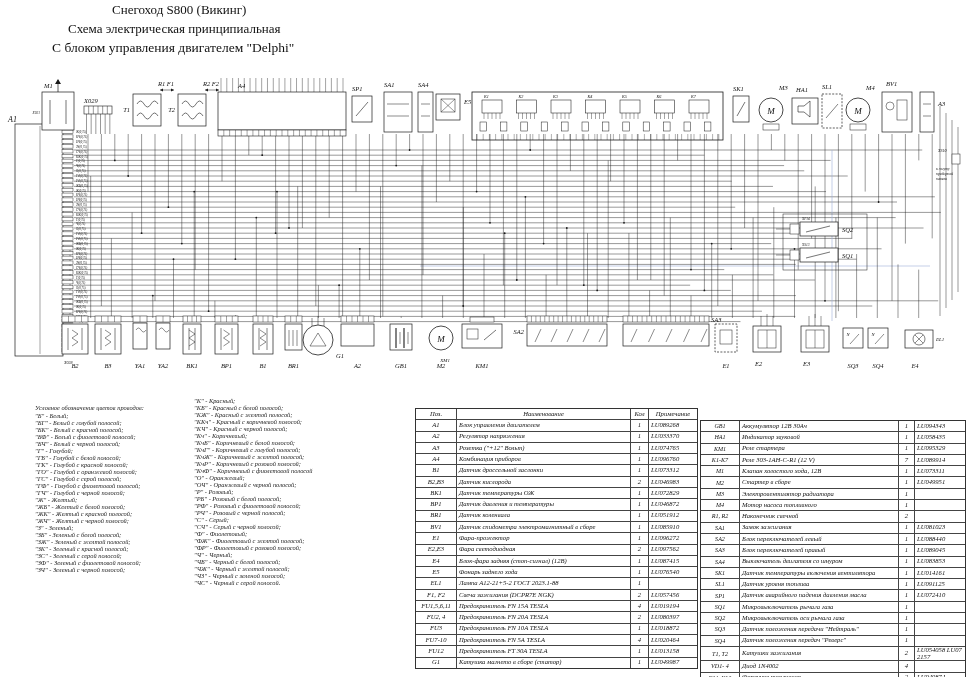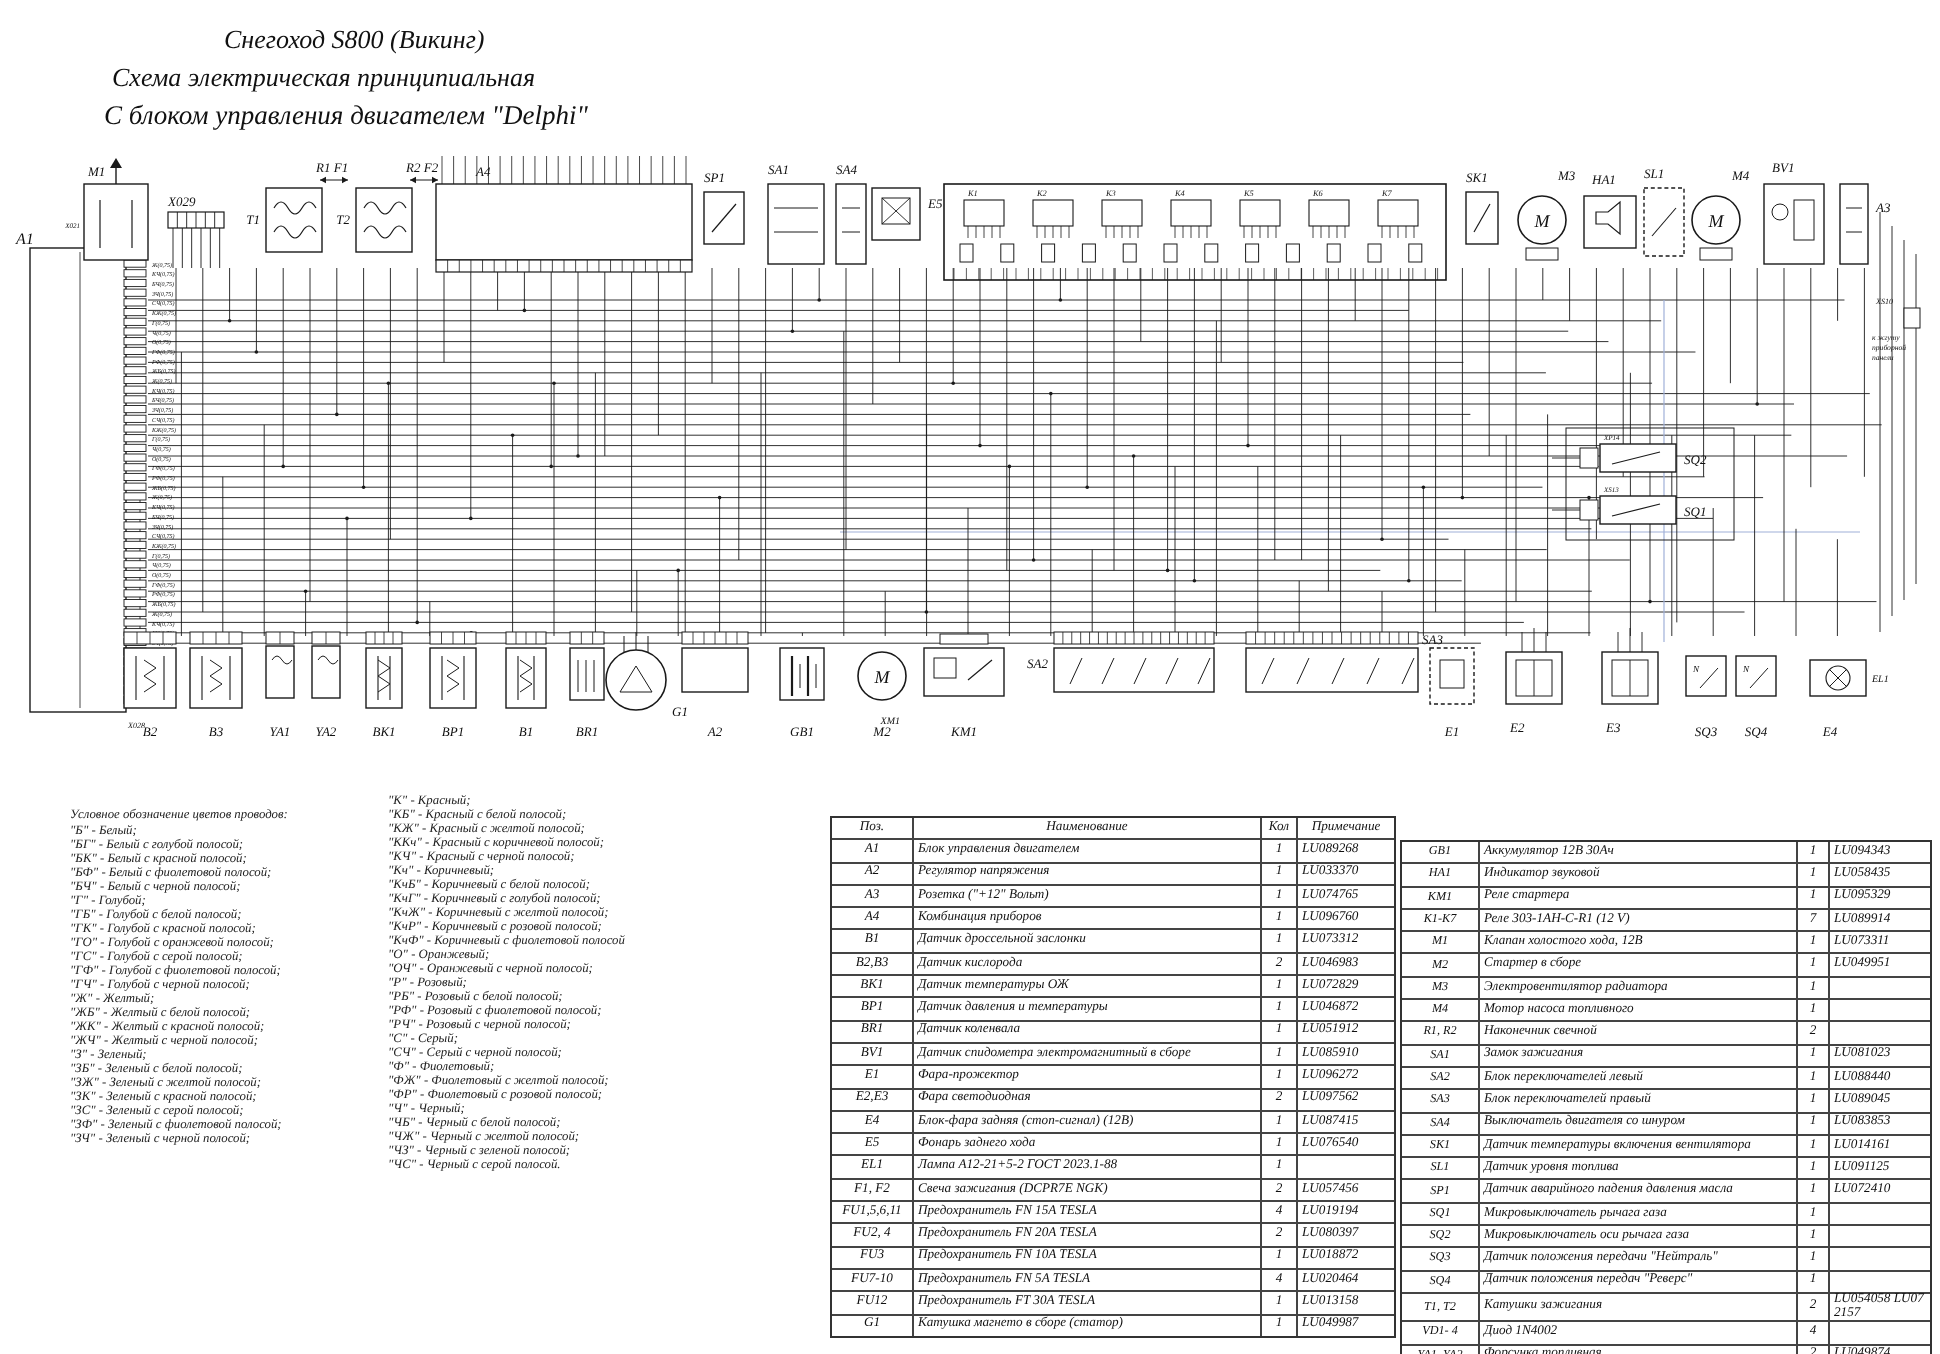--- a/index.html
+++ b/index.html
@@ -1,21 +1,21 @@
 <!DOCTYPE html>
 <html lang="ru"><head>
 <meta charset="utf-8">
 <style>
   html,body{margin:0;padding:0;background:#fff}
   #page{position:relative;width:970px;height:677px;background:#fff;overflow:hidden;
         font-family:"Liberation Serif",serif;color:#111}
   
-  .title{position:absolute;left:52px;top:10px;font-style:italic;font-size:13px;line-height:19px;white-space:nowrap}
+  .title{position:absolute;left:52px;top:0;font-size:13px;line-height:19px;white-space:nowrap}
   .title .l1{margin-left:60px}
-  .title .l2{margin-left:4px}
+  .title .l2{margin-left:16px}
   .title .l3{font-size:13.5px}
   
   #schem{position:absolute;left:0;top:66px;width:970px;height:336px}
   #schem svg{display:block}
   #schem text{font-family:"Liberation Serif",serif;font-style:italic;fill:#111}
   
   .legend{position:absolute;font-style:italic;font-size:6.4px;line-height:7.0px;white-space:nowrap;color:#222}
   #legend-col1{left:35px;top:404px}
   #legend-col2{left:194px;top:397px}
   .legend .lt{margin-bottom:1px}

